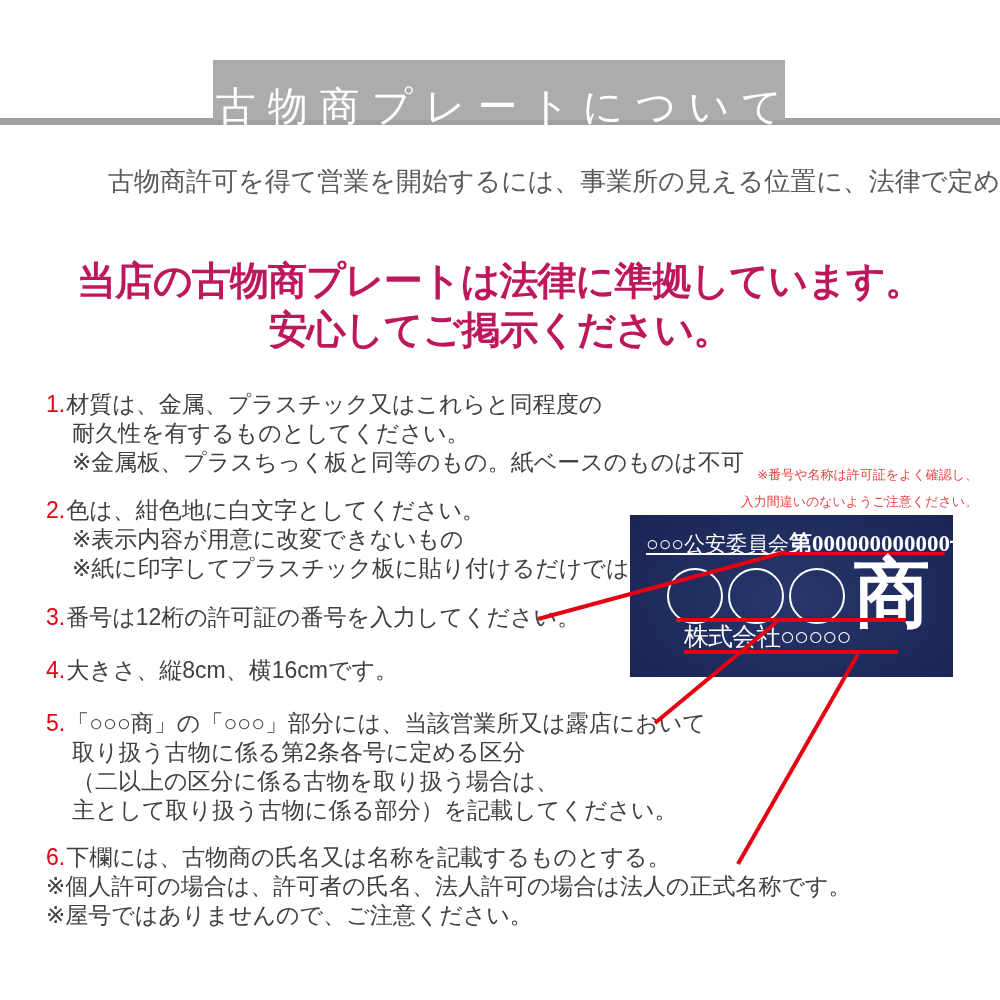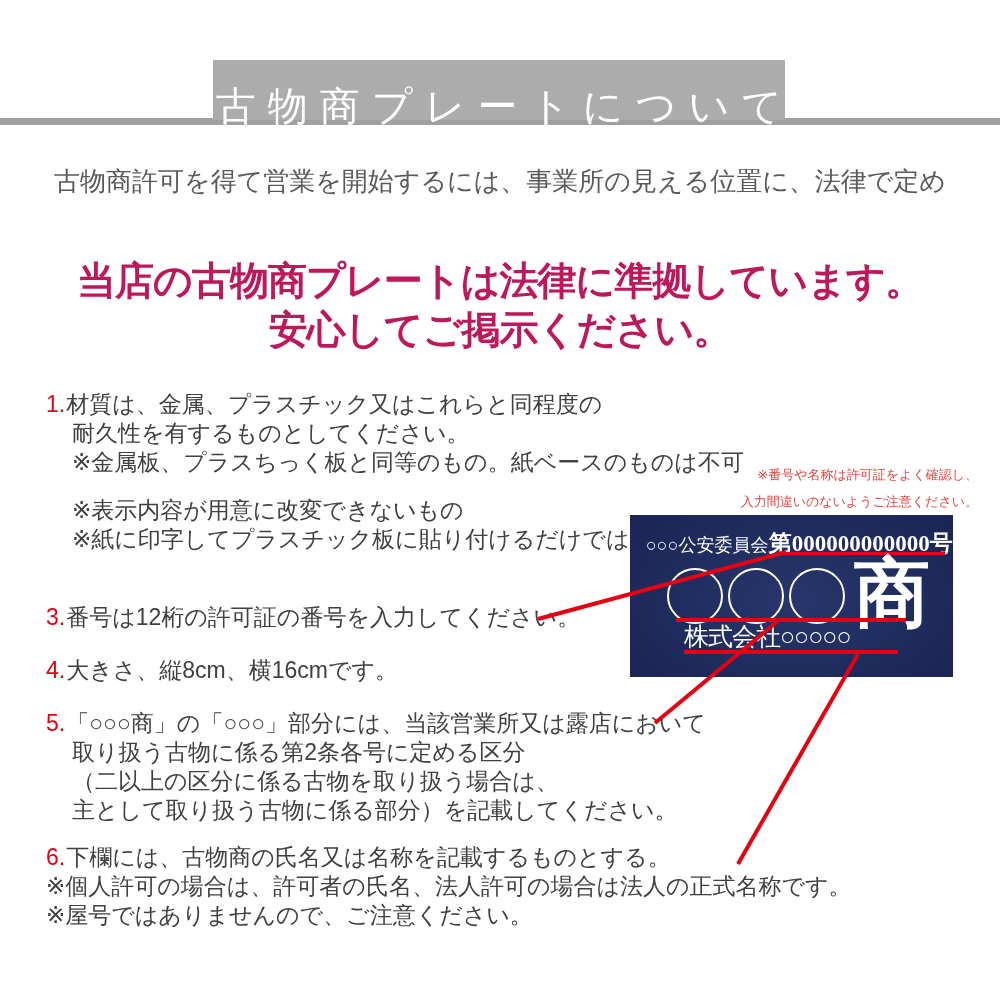--- a/index.html
+++ b/index.html
@@ -23,21 +23,21 @@
     font-family:"Liberation Serif","DejaVu Serif",serif; white-space:nowrap;margin-top:32px;
   }
   .divider-bar {
     position:absolute; left:0; top:118px; width:1000px; height:7px;
     background:#a0a0a0; z-index:1;
   }
 
   
   .intro {
     position:absolute; left:0; top:164px; width:1000px;
-    text-align:center; color:#5a5a5a; font-size:26px; line-height:35px;
+    text-align:right; color:#5a5a5a; font-size:26px; line-height:35px;
   }
   
   .headline {
     position:absolute; left:0; top:256px; width:1000px;
     text-align:center; color:#be185d; font-size:39px; font-weight:bold;
     line-height:49px; letter-spacing:-1px;
   }
 
   
   .item {
@@ -59,21 +59,21 @@
   .plate {
     position:absolute; left:630px; top:515px; width:323px; height:162px;
     background:radial-gradient(120% 140% at 50% 52%, #27366c 0%, #1b2757 48%, #101839 100%);
     z-index:3;
   }
   .plate-top {
     position:absolute; top:13px; left:0; right:0;
     display:flex; justify-content:space-between; align-items:baseline;
     padding:0 9px 0 16px; color:#ffffff; white-space:nowrap;
   }
-  .plate-authority { font-size:18px; }
+  .plate-authority { font-size:21px;text-decoration:underline; }
   .plate-number   { font-size:23px; font-weight:bold; }
   .underline { position:absolute; background:#e60012; }
   .u-number   { left:150px; top:37px;  width:165px; height:3px; }
   .u-category { left:46px;  top:103px; width:230px; height:4px; }
   .u-company  { left:54px;  top:135px; width:214px; height:4px; }
   .plate-mid {
     position:absolute; top:51px; left:37px; height:60px;
     display:flex; align-items:center;
   }
   .circ {
@@ -112,20 +112,21 @@
   <div>安心してご掲示ください。</div>
 </div>
 
 <div class="item indent" style="top:390px">
   <div><span class="num">1.</span><span>材質は、金属、プラスチック又はこれらと同程度の</span></div>
   <div class="rest">耐久性を有するものとしてください。</div>
   <div class="rest">※金属板、プラスちっく板と同等のもの。紙ベースのものは不可</div>
 </div>
 
 <div class="item indent" style="top:496px">
+  <div><span class="num">2.</span><span>色は、紺色地に白文字としてください。</span></div>
   <div class="rest">※表示内容が用意に改変できないもの</div>
   <div class="rest">※紙に印字してプラスチック板に貼り付けるだけでは不可</div>
 </div>
 
 <div class="item" style="top:603px">
   <div><span class="num">3.</span><span>番号は12桁の許可証の番号を入力してください。</span></div>
 </div>
 
 <div class="item" style="top:656px">
   <div><span class="num">4.</span><span>大きさ、縦8cm、横16cmです。</span></div>

